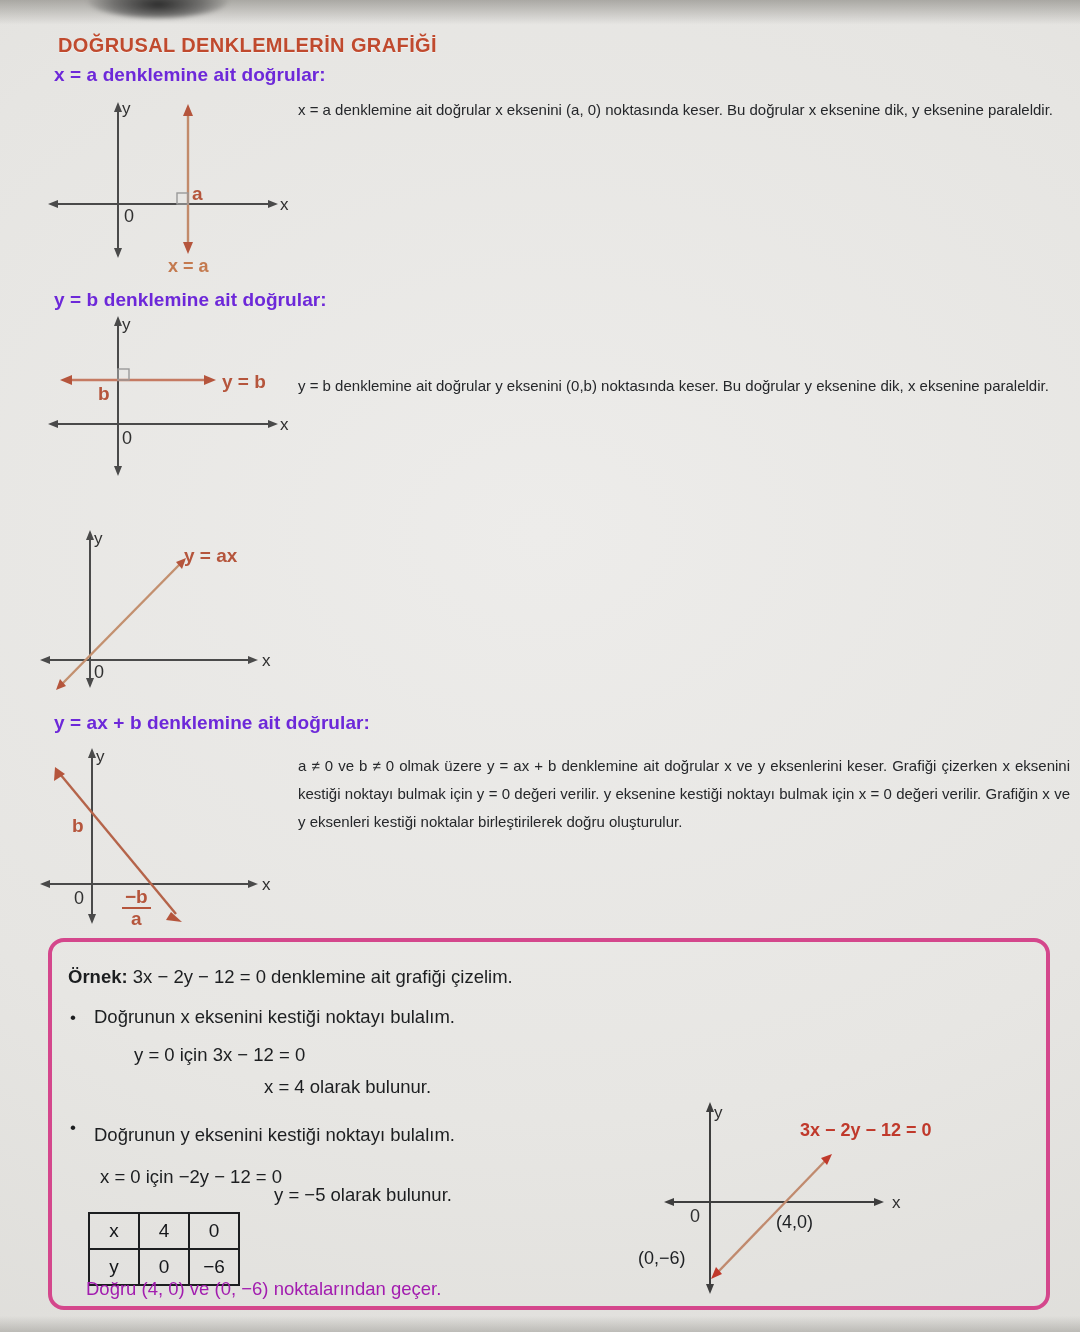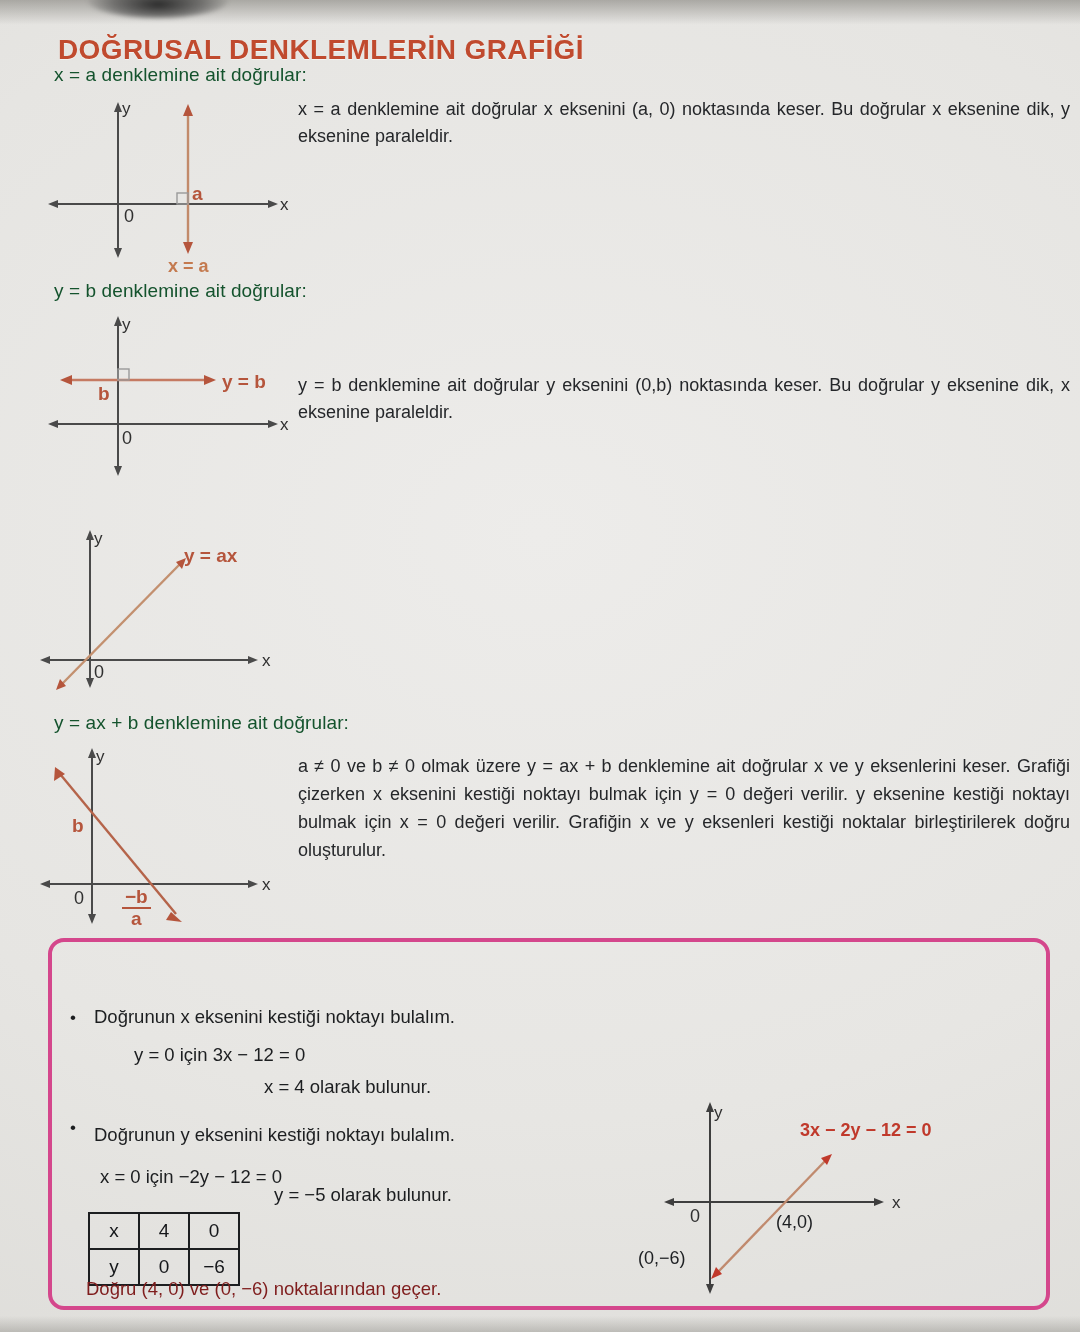--- a/index.html
+++ b/index.html
@@ -29,32 +29,32 @@
   }
   .bottom-shadow{
     position:absolute;bottom:0;left:0;width:1080px;height:16px;
     background:linear-gradient(0deg, rgba(120,118,112,.35), rgba(200,198,192,0));
   }
   .sheet{position:absolute;inset:0;}
 
   h1.main-title{
     position:absolute;left:58px;top:34px;
     margin:0;
-    font-size:28px;font-weight:bold;letter-spacing:.4px;
+    font-size:20px;font-weight:bold;letter-spacing:.4px;
     color:#c04a2e;
     text-shadow:0 1px 0 rgba(255,255,255,.5);
   }
   .sub-head{
     position:absolute;
-    font-size:19px;font-weight:normal;color:#14532d;
+    font-size:19px;font-weight:bold;color:#6d28d9;
     letter-spacing:.1px;
   }
   .body-text{
     position:absolute;
-    font-size:18px;line-height:27px;color:#25272a;
+    font-size:15px;line-height:27px;color:#25272a;
     text-align:justify;
   }
   .body-text.tight{line-height:28px;}
 
   
   .fig{position:absolute;}
   .fig svg{display:block;overflow:visible;}
 
   
   .example-box{
@@ -79,21 +79,21 @@
   }
   table.pt td{
     border:2px solid #1c1e20;
     width:48px;height:34px;
     text-align:center;vertical-align:middle;
     font-size:19px;color:#15171a;
     padding:0;
   }
   .note-bottom{
     position:absolute;left:86px;top:1278px;
-    font-size:18.5px;color:#7f1d1d;
+    font-size:18.5px;color:#a21caf;
   }
   .frac{
     display:inline-block;text-align:center;vertical-align:middle;
     line-height:1.05;
   }
   .frac .num{display:block;border-bottom:2px solid #b5553c;padding:0 3px;}
   .frac .den{display:block;padding:0 3px;}
 </style>
 </head>
 <body>
@@ -128,21 +128,21 @@
 
       <rect x="137" y="97" width="11" height="11" fill="none" stroke="#9a9a9a" stroke-width="1.4"></rect>
       <text x="84" y="126" font-size="18" fill="#303030" font-family="Liberation Sans, sans-serif">0</text>
       <text x="82" y="18" font-size="17" fill="#303030" font-family="Liberation Sans, sans-serif">y</text>
       <text x="240" y="114" font-size="17" fill="#303030" font-family="Liberation Sans, sans-serif">x</text>
       <text x="152" y="104" font-size="19" font-weight="bold" fill="#b5553c" font-family="Liberation Sans, sans-serif">a</text>
       <text x="128" y="176" font-size="18" font-weight="bold" fill="#c47a4f" font-family="Liberation Sans, sans-serif">x = a</text>
     </svg>
   </div>
 
-  <div class="sub-head" style="left:54px;top:280px;text-align:center;">y = b denklemine ait doğrular:</div>
+  <div class="sub-head" style="left:54px;top:289px;text-align:center;">y = b denklemine ait doğrular:</div>
 
   <div class="body-text" style="left:298px;top:330px;width:772px;margin-top:42px;">y = b denklemine ait doğrular y eksenini (0,b) noktasında keser. Bu doğrular y eksenine dik, x eksenine paraleldir.</div>
 
   <div class="fig" style="left:40px;top:312px;">
     <svg width="250" height="172" viewBox="0 0 250 172">
 
       <line x1="78" y1="10" x2="78" y2="158" stroke="#4a4a4a" stroke-width="2"></line>
       <polygon points="78,4 74,14 82,14" fill="#4a4a4a"></polygon>
       <polygon points="78,164 74,154 82,154" fill="#4a4a4a"></polygon>
 
@@ -212,20 +212,24 @@
     <div style="position:absolute;left:92px;top:145px;color:#b5553c;font-weight:bold;font-size:19px;">
       <span class="frac">
         <span class="num">−b</span>
         <span class="den">a</span>
       </span>
     </div>
   </div>
 
   <div class="example-box">
 
+    <div class="ex-line" style="left:16px;top:22px;">
+      <span class="ex-bold">Örnek:</span>
+      <span>3x − 2y − 12 = 0 denklemine ait grafiği çizelim.</span>
+    </div>
 
     <div class="bullet" style="left:18px;top:66px;">•</div>
     <div class="ex-line" style="left:42px;top:62px;">Doğrunun x eksenini kestiği noktayı bulalım.</div>
     <div class="ex-line" style="left:42px;top:100px;margin-left:40px;">y = 0  için  3x − 12 = 0</div>
     <div class="ex-line" style="left:212px;top:132px;">x = 4 olarak bulunur.</div>
 
     <div class="bullet" style="left:18px;top:176px;">•</div>
     <div class="ex-line" style="left:42px;top:180px;">Doğrunun y eksenini kestiği noktayı bulalım.</div>
     <div class="ex-line" style="left:48px;top:206px;margin-top:16px;">x = 0  için  −2y − 12 = 0</div>
     <div class="ex-line" style="left:222px;top:240px;">y = −5 olarak bulunur.</div>

